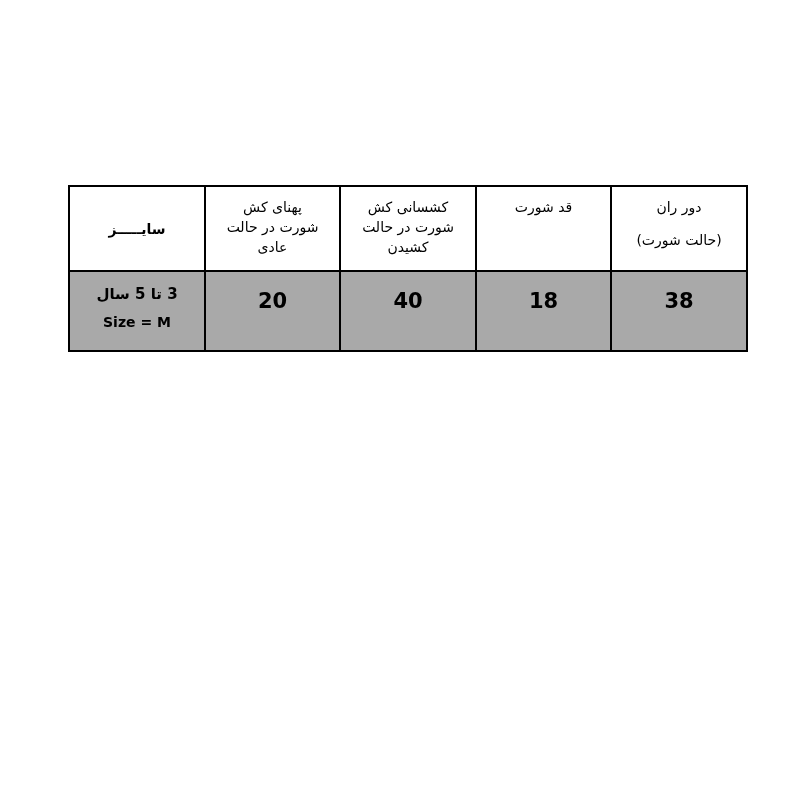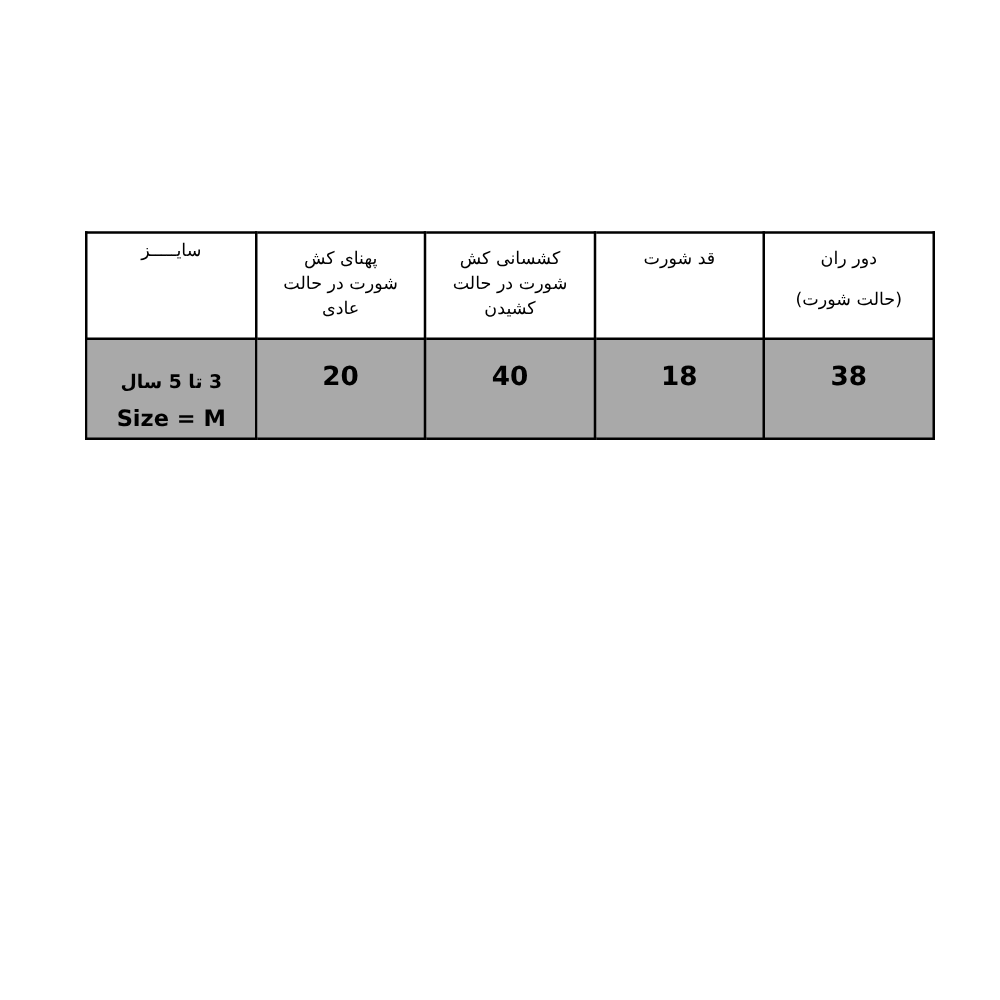--- a/index.html
+++ b/index.html
@@ -36,41 +36,41 @@
 
   th {
     font-size: 14px;
     font-weight: normal;
     line-height: 20px;
     padding: 10px 4px 0 4px;
     white-space: pre-line;
     background: #ffffff;
   }
   th.size-col {
-    font-weight: normal;
-    padding-top: 4px;
+    font-weight: bold;
+    padding-top: 32px;
   }
   .header-line2 {
     display: block;
     margin-top: 13px;
   }
   .header-line2:empty { display: none; }
 
   td { font-weight: bold; }
   td.num {
     font-size: 21px;
     padding-top: 17px;
   }
   td.label-cell { padding-top: 0; }
   .age-label {
     font-size: 15px;
-    margin-top: 24px;
+    margin-top: 13px;
   }
   .size-code {
-    font-size: 18px;
+    font-size: 14px;
     margin-top: 11px;
   }
   tr.shaded td { background: #a9a9a9; }
 </style>
 </head>
 <body>
 
 <div class="stage">
   <table class="size-chart">
     <colgroup>

